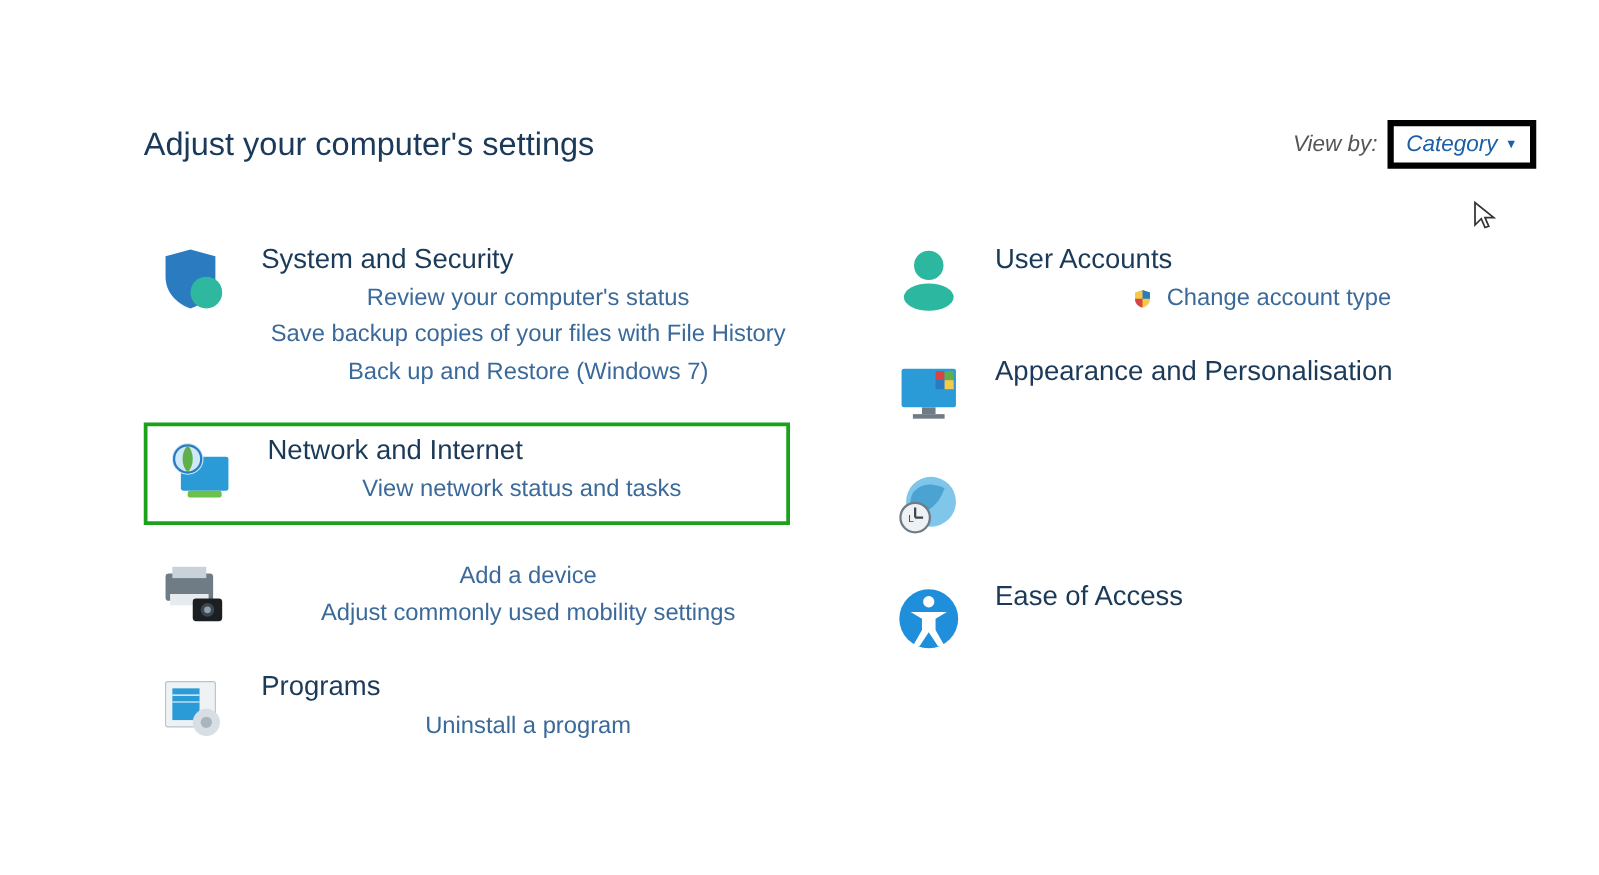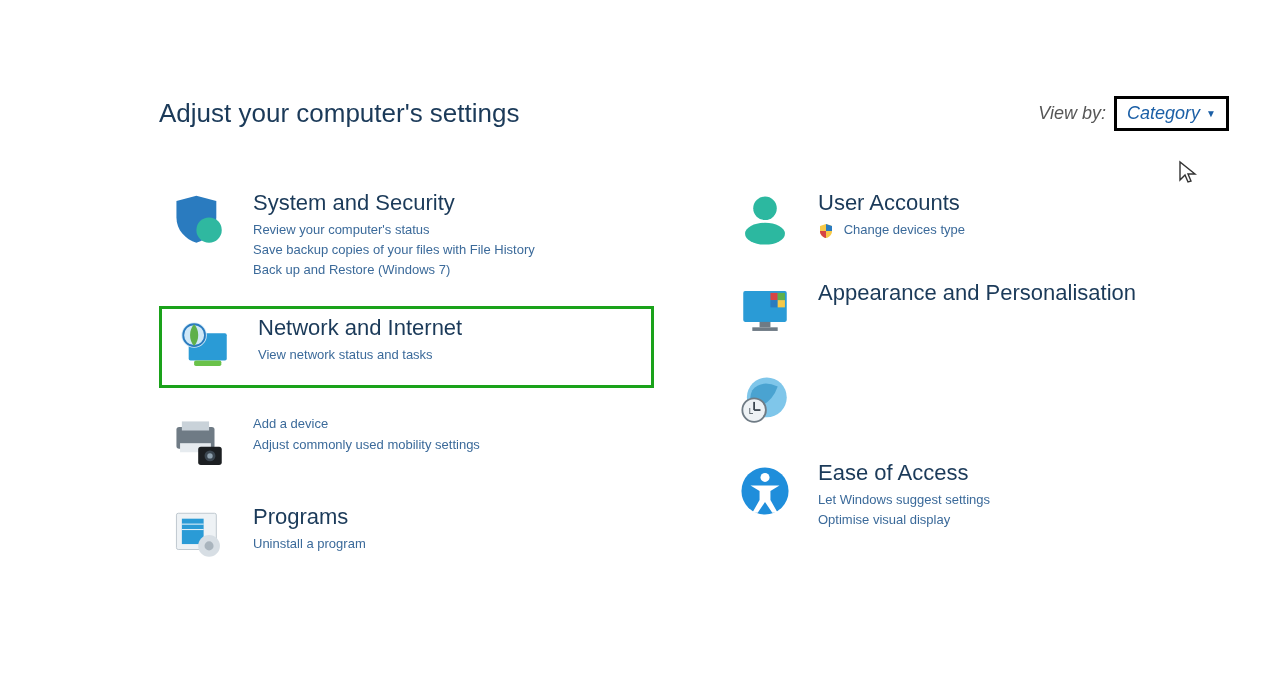--- a/index.html
+++ b/index.html
@@ -4,21 +4,21 @@
 <style>
   * { box-sizing: border-box; margin: 0; padding: 0; }
   body {
     font-family: "Segoe UI", Tahoma, sans-serif;
     background: #fff;
     width: 1279px;
     height: 700px;
     overflow: hidden;
     position: relative;
   }
-  .wrap { padding: 96px 50px 0 115px; margin-left: 44px; }
+  .wrap { padding: 96px 50px 0 115px; }
   .header-row {
     display: flex;
     justify-content: space-between;
     align-items: center;
     margin-bottom: 55px;
   }
   .page-title {
     font-size: 26px;
     font-weight: 400;
     color: #1b3a59;
@@ -29,21 +29,21 @@
     gap: 8px;
     font-size: 18px;
     color: #555;
     font-style: italic;
   }
   .viewby-select {
     display: inline-flex;
     align-items: center;
     gap: 6px;
     padding: 4px 10px;
-    border: 3px solid #000000;
+    border: 5px solid #000000;
     color: #1b5fa6;
     cursor: pointer;
   }
   .viewby-select .tri {
     font-size: 10px;
     color: #1b5fa6;
   }
   .columns {
     display: flex;
     gap: 60px;
@@ -71,24 +71,25 @@
   .icon-cell svg { width: 58px; height: 58px; }
   .text-cell { flex: 1; }
   .cat-title {
     font-size: 22px;
     color: #1b3a59;
     margin-bottom: 4px;
     cursor: pointer;
   }
   .cat-links .lnk {
     display: block;
-    font-size: 13px;
+    font-size: 19px;
     color: #3b6a9a;
     line-height: 1.55;
     cursor: pointer;
+    text-align: center;
   }
   .shield-badge {
     display: inline-flex;
     vertical-align: middle;
     margin-right: 6px;
   }
   .cursor {
     position: absolute;
     left: 1178px;
     top: 160px;
@@ -202,21 +203,21 @@
           <div class="cat-title">User Accounts</div>
           <div class="cat-links">
             <a class="lnk">
               <span class="shield-badge">
                 <svg width="16" height="16" viewBox="0 0 16 16">
                   <path d="M8 1 L14 3 V8 C14 12 11 14.5 8 15 C5 14.5 2 12 2 8 V3 Z" fill="#f7c948"></path>
                   <path d="M8 1 L14 3 V8 L8 8 Z" fill="#2a7bbf"></path>
                   <path d="M2 8 L8 8 L8 15 C5 14.5 2 12 2 8 Z" fill="#d64545"></path>
                 </svg>
               </span>
-              <span>Change devices type</span>
+              <span>Change account type</span>
             </a>
           </div>
         </div>
       </div>
 
       <div class="cat">
         <div class="icon-cell">
           <svg viewBox="0 0 64 64">
             <rect x="8" y="10" width="48" height="34" rx="2" fill="#2a9bd6"></rect>
             <rect x="26" y="44" width="12" height="6" fill="#6f7b85"></rect>
@@ -248,24 +249,20 @@
       <div class="cat">
         <div class="icon-cell">
           <svg viewBox="0 0 64 64">
             <circle cx="32" cy="32" r="26" fill="#1f8edb"></circle>
             <circle cx="32" cy="17" r="5" fill="#fff"></circle>
             <path d="M16 26 h32 l-10 6 v10 l8 14 h-6 l-8 -12 l-8 12 h-6 l8 -14 v-10 z" fill="#fff"></path>
           </svg>
         </div>
         <div class="text-cell">
           <div class="cat-title">Ease of Access</div>
-          <div class="cat-links">
-            <a class="lnk">Let Windows suggest settings</a>
-            <a class="lnk">Optimise visual display</a>
-          </div>
         </div>
       </div>
 
     </div>
   </div>
 </div>
 
 <svg class="cursor" width="20" height="24" viewBox="0 0 20 24">
   <path d="M2 2 L2 20 L7 15 L10 22 L13 21 L10 14 L17 14 Z" fill="#fff" stroke="#333" stroke-width="1.4"></path>
 </svg>

